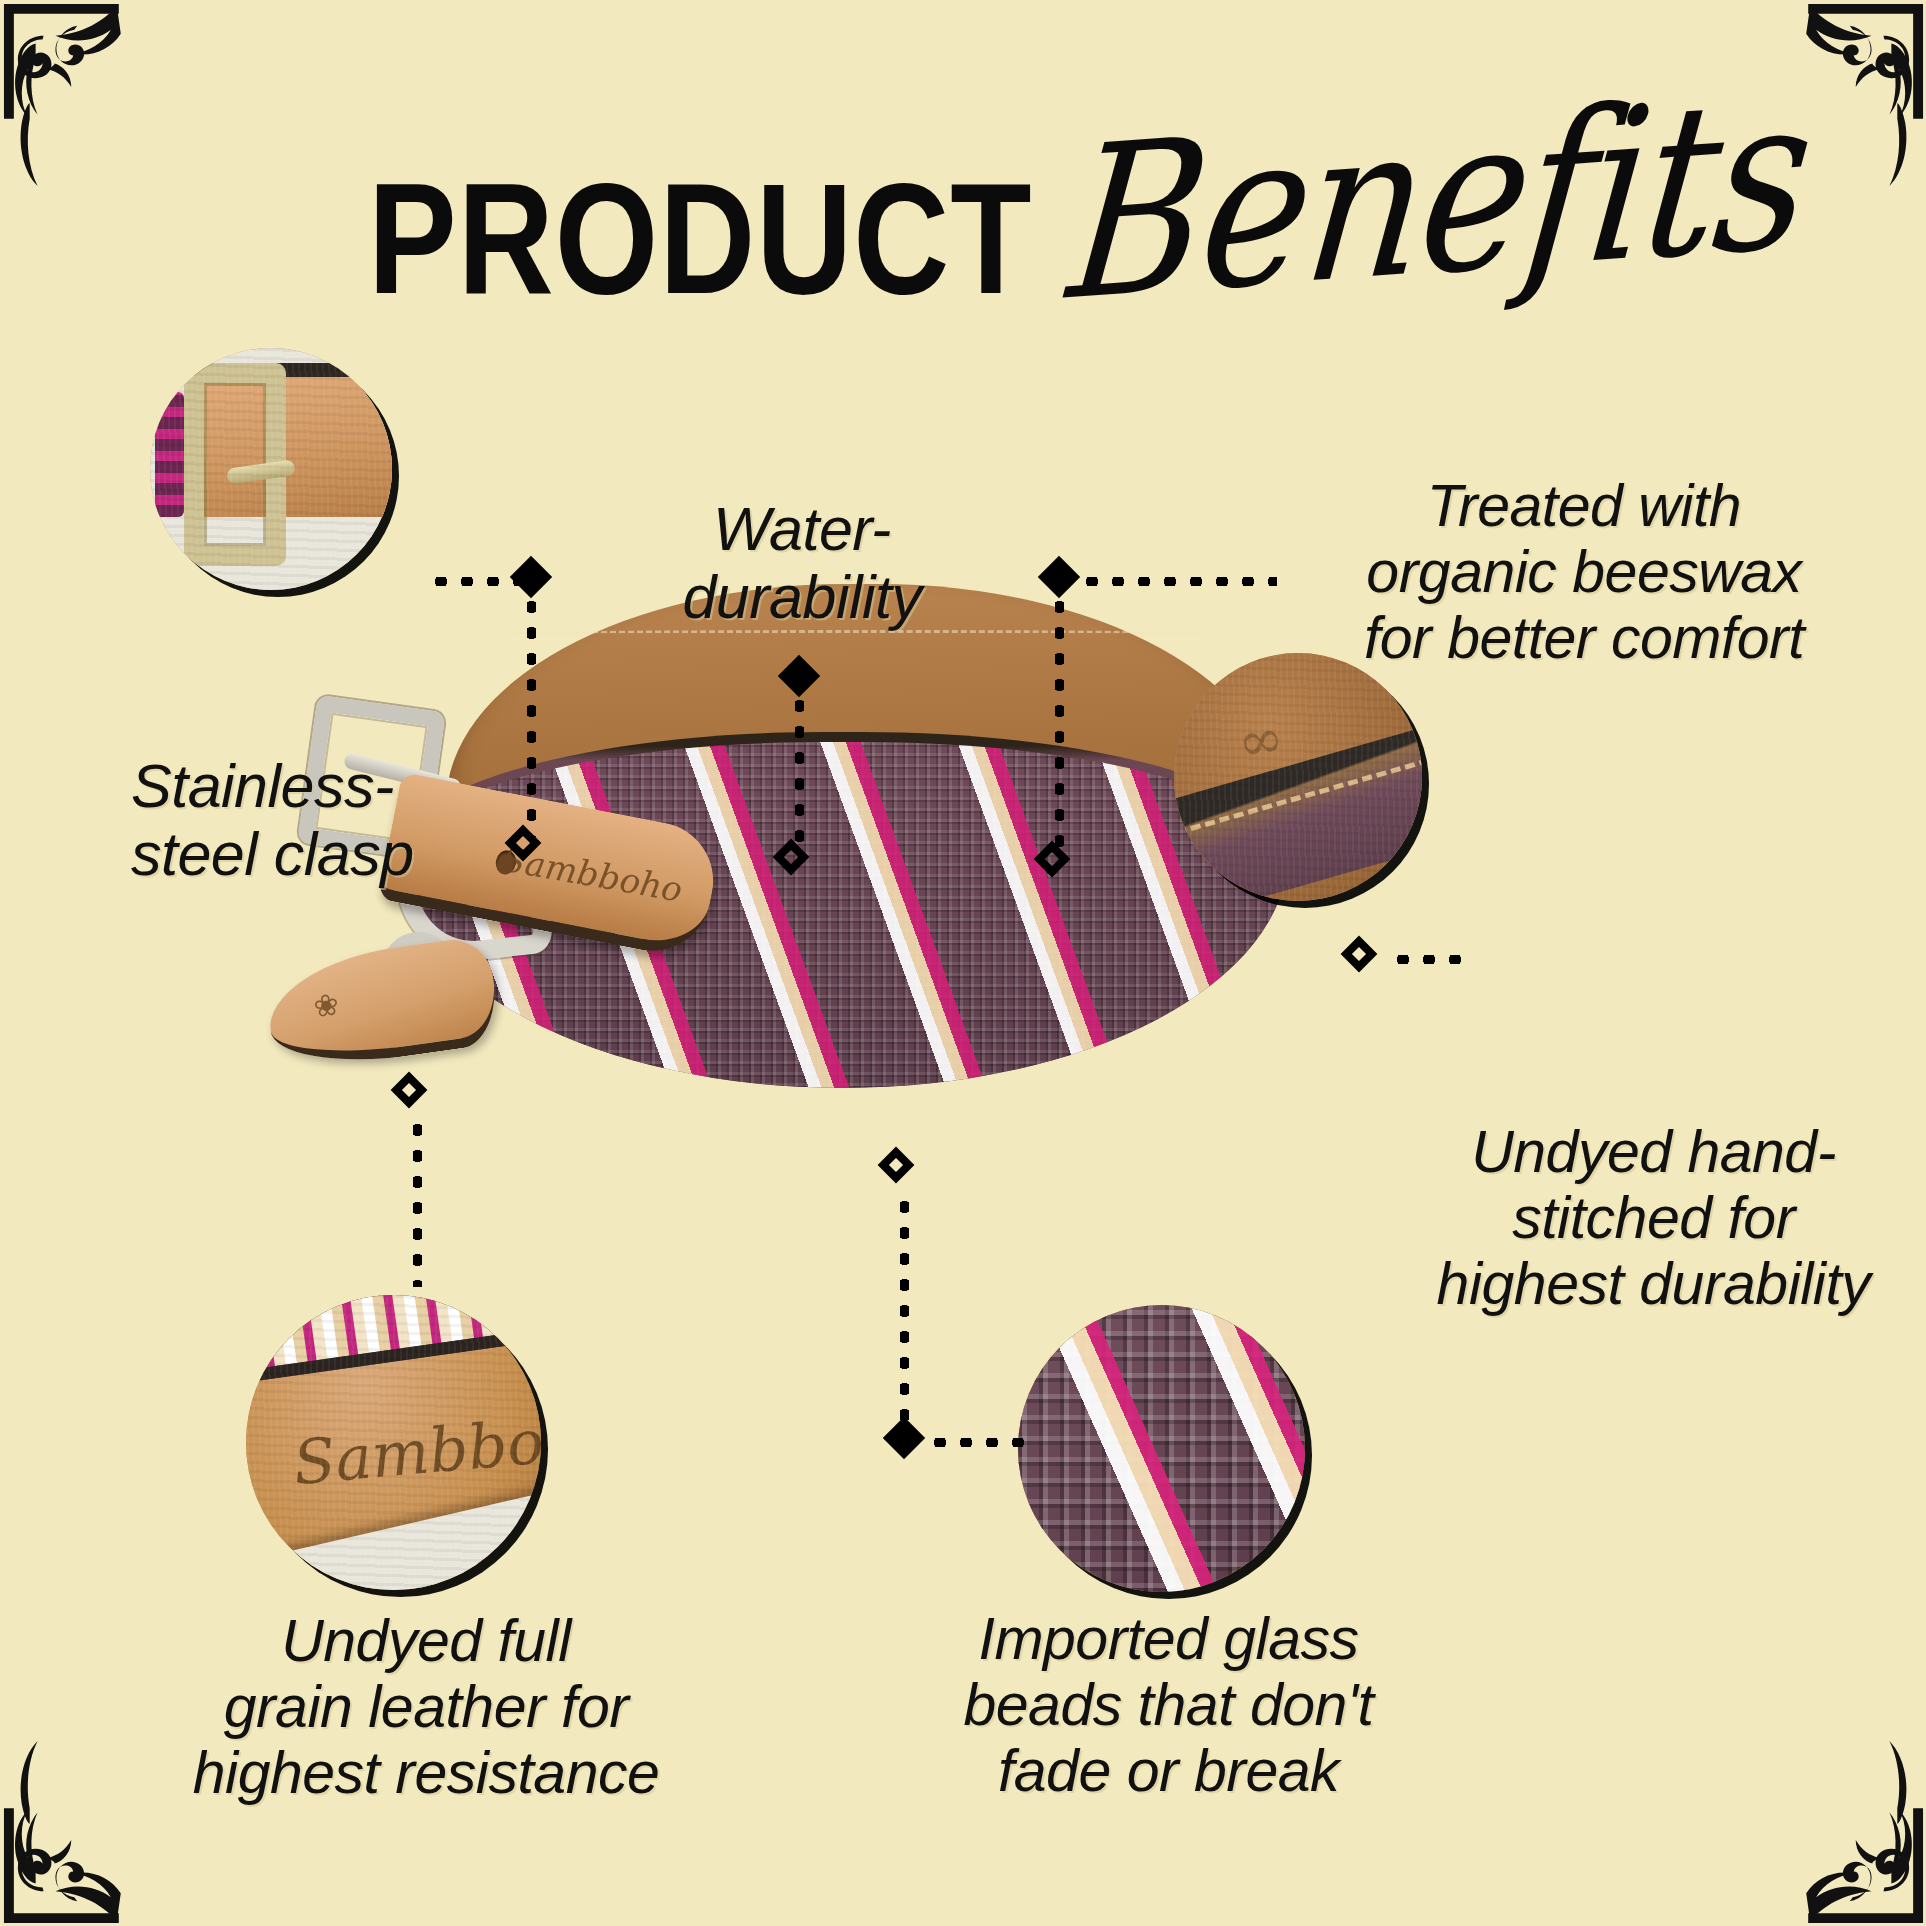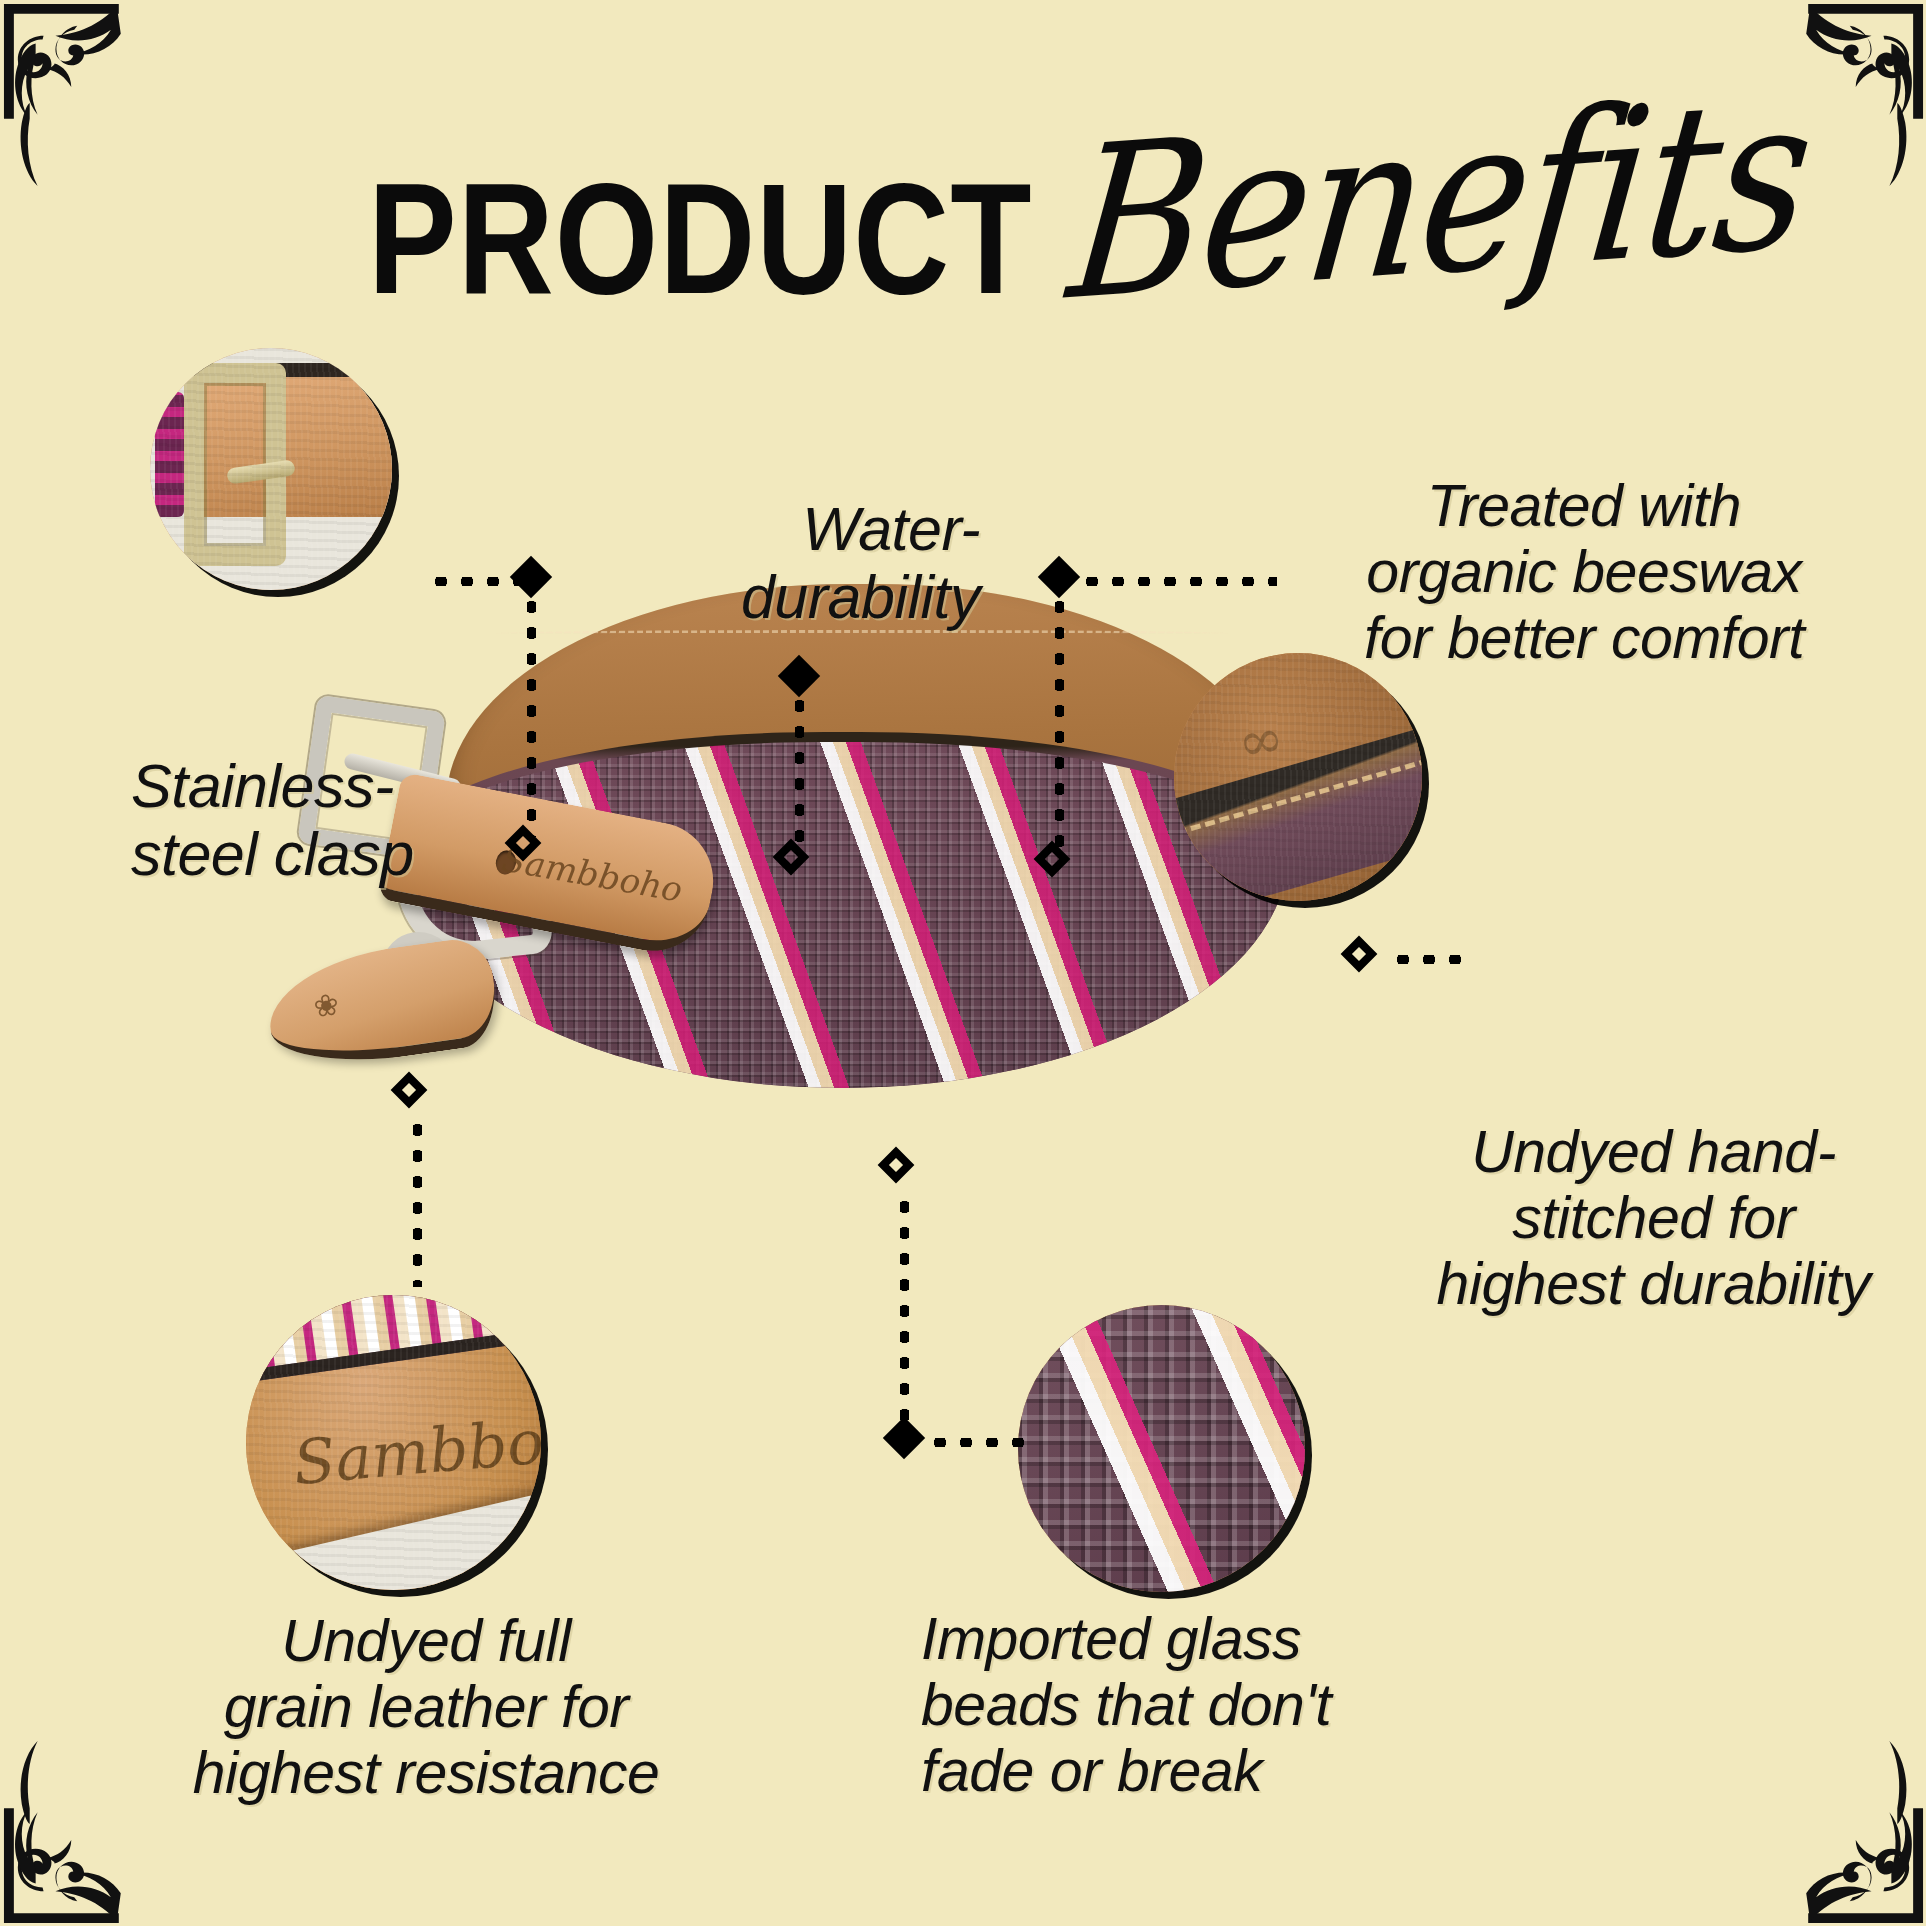--- a/index.html
+++ b/index.html
@@ -410,21 +410,21 @@
     <div class="dot-v" style="left:900px; top:1194px; height:236px;"></div>
     <div class="dia" style="left:889px; top:1423px;"></div>
     <div class="dot-h" style="left:927px; top:1438px; width:99px;"></div>
   </div>
 
   <div class="label" style="left:131px; top:752px; width:416px; font-size:61px; text-align:left;">
     <div>Stainless-</div>
     <div>steel clasp</div>
   </div>
 
-  <div class="label" style="left:624px; top:495px; width:356px; font-size:61px; text-align:right;">
+  <div class="label" style="left:624px; top:495px; width:356px; font-size:61px; text-align:center;">
     <div>Water-</div>
     <div>durability</div>
   </div>
 
   <div class="label" style="left:1277px; top:473px; width:614px; font-size:59px; text-align:center;">
     <div>Treated with</div>
     <div>organic beeswax</div>
     <div>for better comfort</div>
   </div>
 
@@ -433,20 +433,20 @@
     <div>stitched for</div>
     <div>highest durability</div>
   </div>
 
   <div class="label" style="left:149px; top:1608px; width:554px; font-size:59px; text-align:center;">
     <div>Undyed full</div>
     <div>grain leather for</div>
     <div>highest resistance</div>
   </div>
 
-  <div class="label" style="left:921px; top:1606px; width:495px; font-size:59px; text-align:left;">
+  <div class="label" style="left:921px; top:1606px; width:495px; font-size:59px; text-align:center;">
     <div>Imported glass</div>
     <div>beads that don't</div>
     <div>fade or break</div>
   </div>
 
 </div>
 
 
 </body></html>

